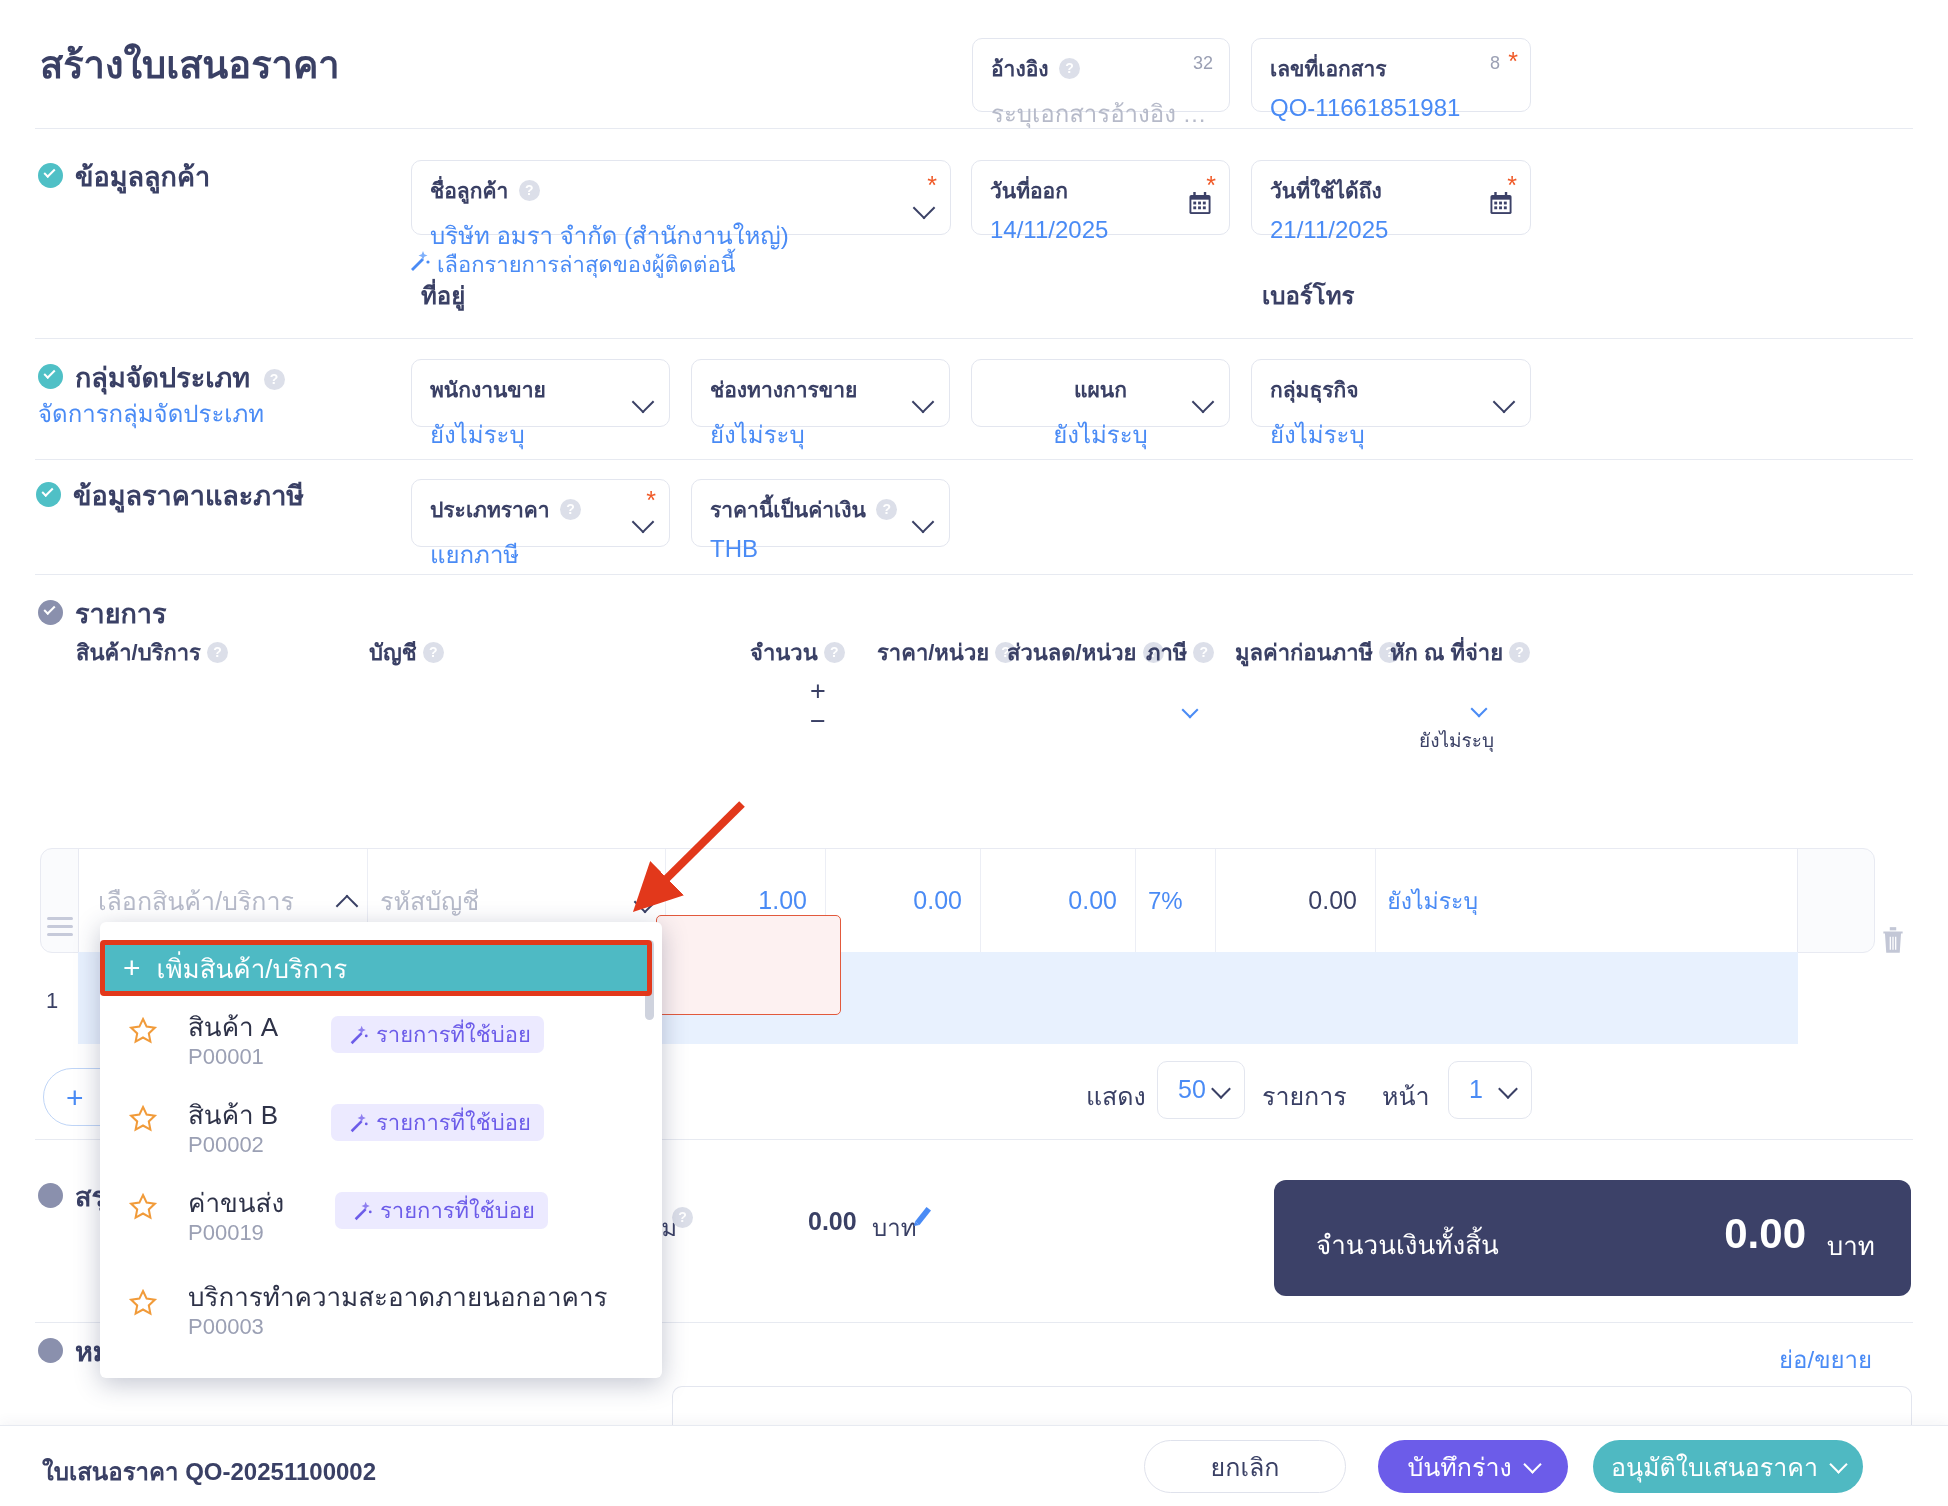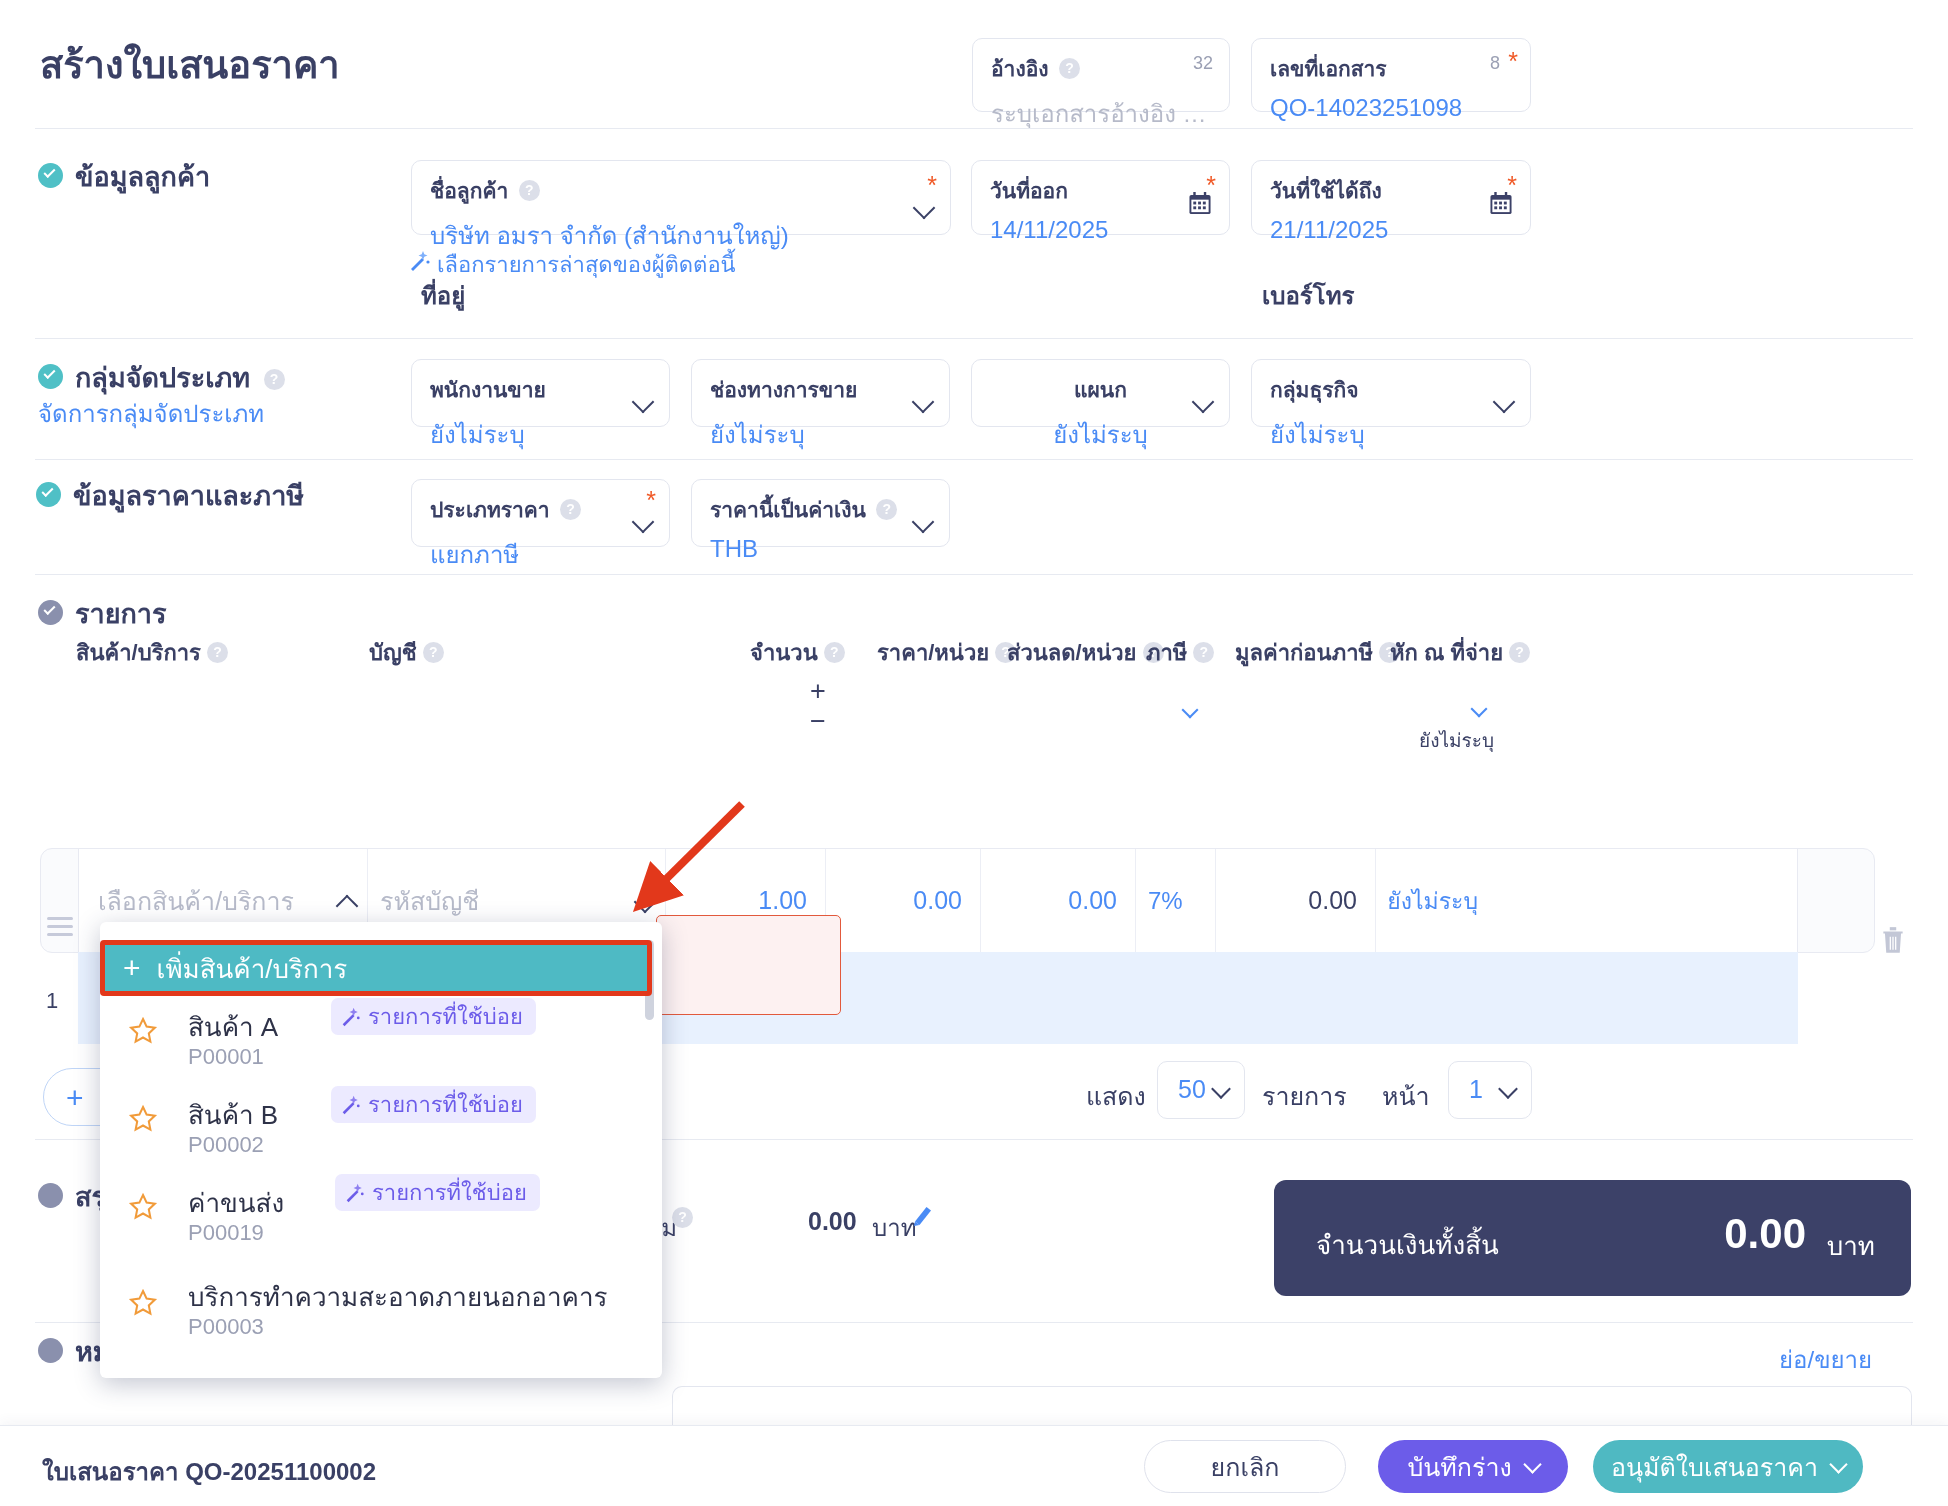--- a/index.html
+++ b/index.html
@@ -239,23 +239,23 @@
   .dd-item .star { position: absolute; left: 28px; top: 18px; width: 30px; height: 29px; }
   .dd-item .nm {
     position: absolute; left: 88px; top: 8px;
     font-size: 26px; color: #2e3248; white-space: nowrap;
   }
   .dd-item .cd {
     position: absolute; left: 88px; top: 46px;
     font-size: 22px; color: #9ba0b4;
   }
   .badge {
-    position: absolute; top: 0;
+    position: absolute; top: 18px;
     height: 37px; background: #eceaff; border-radius: 7px;
-    display: flex; align-items: center; padding: 0 13px 0 8px;
+    display: flex; align-items: center; padding: 0 13px 0 16px;
   }
   .badge .bt { font-size: 22px; color: #6c5ce9; margin-left: 7px; white-space: nowrap; }
 
   
   .arrow { position: absolute; left: 620px; top: 790px; z-index: 60; }
 
   
   .footer {
     position: absolute; left: 0; top: 1425px;
     width: 1948px; height: 81px;
@@ -307,21 +307,21 @@
     <span class="lbl">อ้างอิง</span>
     <span class="qmark">?</span>
     <span class="counter">32</span>
     <span class="val placeholder">ระบุเอกสารอ้างอิง ถ้ามี</span>
   </div>
 
   <div class="field" style="left:1251px; top:38px; width:280px; height:74px;">
     <span class="lbl">เลขที่เอกสาร</span>
     <span class="counter" style="right:30px;">8</span>
     <span class="star-req with-counter">*</span>
-    <span class="val">QO-14023251098</span>
+    <span class="val">QO-11661851981</span>
   </div>
 
   <div class="hr" style="top:128px;"></div>
 
   <div class="sect" style="left:38px; top:155px;">
     <span class="dot"><i class="tick"></i></span><span>ข้อมูลลูกค้า</span>
   </div>
 
   <div class="field" style="left:411px; top:160px; width:540px; height:75px;">
     <span class="lbl">ชื่อลูกค้า</span>

